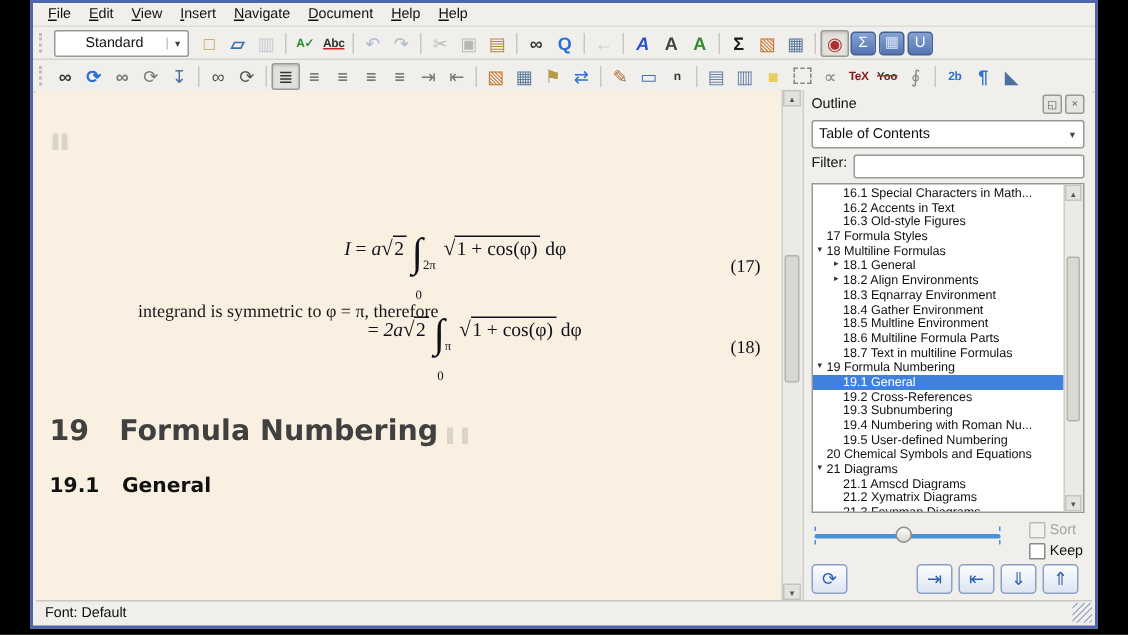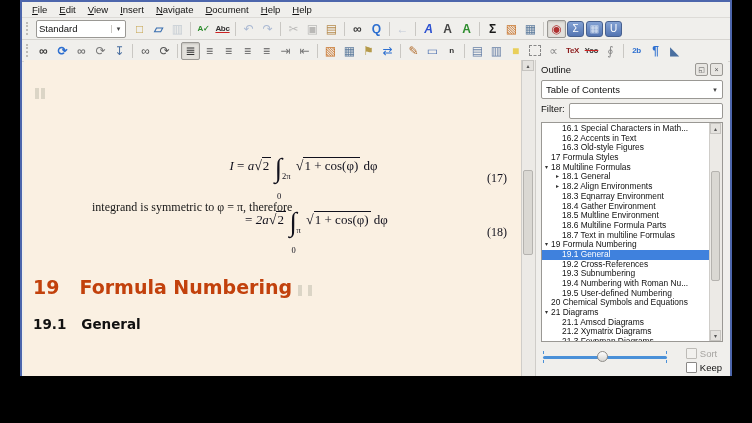--- a/index.html
+++ b/index.html
@@ -1,16 +1,16 @@
 <!DOCTYPE html>
 <html><head>
 <meta charset="utf-8">
 <style>
   html,body{margin:0;padding:0;background:#000;}
-  #stage{position:relative;width:752px;height:376px;background:#000;overflow:hidden;
+  #stage{position:relative;width:752px;height:423px;background:#000;overflow:hidden;
          font-family:"Liberation Sans",sans-serif;text-decoration:underline;-webkit-font-smoothing:antialiased;}
   #win{position:absolute;left:20px;top:0;width:712px;height:419px;box-sizing:border-box;
        background:#f0efec;border:2px solid #4d66ac;border-top-width:2px;}
   
   #menubar{display:flex;align-items:center;height:15px;padding:0 4px;font-size:9.5px;color:#111;
            background:#f0efec;border-bottom:1px solid #dddbd7;}
   .menu-item{padding:0 6px;display:inline-block;}
   .menu-item::first-letter{text-decoration:underline;}
   
   .toolbar{display:flex;align-items:center;height:21px;padding:0 3px;background:#f0efec;
@@ -25,21 +25,21 @@
                 width:15px;height:14px;font-size:10px;}
   .tbtn.it .g{font-style:italic;font-weight:bold;}
   .tbtn.bold .g{font-weight:bold;}
   .tbtn.txt .g{font-size:8px;font-weight:bold;letter-spacing:-.3px;}
   .tbtn.redul .g{text-decoration:underline;text-decoration-color:#c22;font-weight:bold;}
   .tbtn.strike .g{text-decoration:line-through;text-decoration-color:#c22;font-size:7.5px;font-weight:bold;}
   .tbtn.dbox .g{width:10px;height:9px;border:1px dashed #888;font-size:0;}
   .tsep{width:1px;height:14px;background:#c9c7c3;margin:0 3px;align-self:center;}
   .layout-combo{display:flex;align-items:center;width:88px;height:16px;background:#fff;border:1px solid #9a9894;
                 border-radius:2px;margin:0 4px 0 2px;font-size:9.5px;}
-  .layout-combo .val{flex:1;padding-left:2px;color:#111;}
+  .layout-combo .val{flex:1;padding-left:20px;color:#111;}
   .layout-combo .arr{width:13px;text-align:center;font-size:7px;color:#444;border-left:1px solid #c9c7c3;}
   
   #main{position:absolute;left:2px;right:2px;top:58px;bottom:17px;display:flex;}
   
   #doc{position:relative;width:497px;background:#faf0e2;overflow:hidden;}
   .p{position:absolute;left:9px;right:8px;text-align:justify;font-family:"Liberation Serif","DejaVu Serif",serif;
      font-size:12px;line-height:16.4px;color:#161616;}
   .seg-bold{font-weight:bold;}
   .seg-sans{font-family:"Liberation Sans",sans-serif;font-size:11px;}
   .seg-inset{color:#1f7d1f;background:#dbd5c6;padding:0 2px;font-size:10.5px;}
@@ -50,21 +50,21 @@
   .eqnum{position:absolute;right:6px;top:50%;transform:translateY(-50%);font-size:12px;}
   .intsym{font-size:27px;line-height:27px;vertical-align:-7px;}
   .lims{display:inline-flex;flex-direction:column;justify-content:space-between;height:30px;vertical-align:-9px;
         font-size:8.5px;margin:0 2px 0 0;}
   .lims .lo{margin-left:-5px;}
   .sqrt{white-space:nowrap;}
   .surd{font-size:14px;}
   .rad{border-top:1px solid #10101c;padding:0 2px 0 1px;}
   .eqtext{position:absolute;left:68px;font-family:"Liberation Serif",serif;font-size:12px;color:#161616;}
   .h1{position:absolute;left:9px;display:flex;align-items:baseline;font-family:"DejaVu Sans",sans-serif;
-      font-weight:bold;color:#c2410c;}
+      font-weight:bold;color:#404040;}
   .h1 .num{font-size:19px;}
   .h1 .ttl{font-size:19px;margin-left:20px;}
   .h1 .seg-inset,.h2 .seg-inset{font-weight:normal;margin-left:6px;font-family:"Liberation Serif",serif;}
   .h2{position:absolute;left:9px;display:flex;align-items:baseline;font-family:"DejaVu Sans",sans-serif;
       font-weight:bold;color:#111;}
   .h2 .num{font-size:13.5px;}
   .h2 .ttl{font-size:13.5px;margin-left:15px;}
   
   #docscroll{width:13px;background:#eceae6;border-left:1px solid #cfcdc9;border-right:1px solid #cfcdc9;position:relative;}
   .sbarrow{position:absolute;left:0;width:12px;height:11px;display:flex;align-items:center;justify-content:center;

